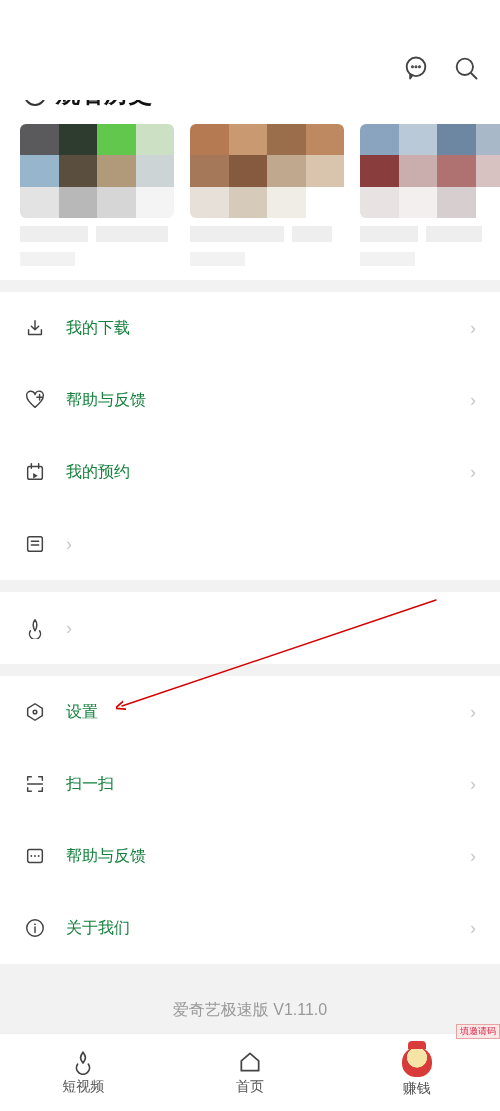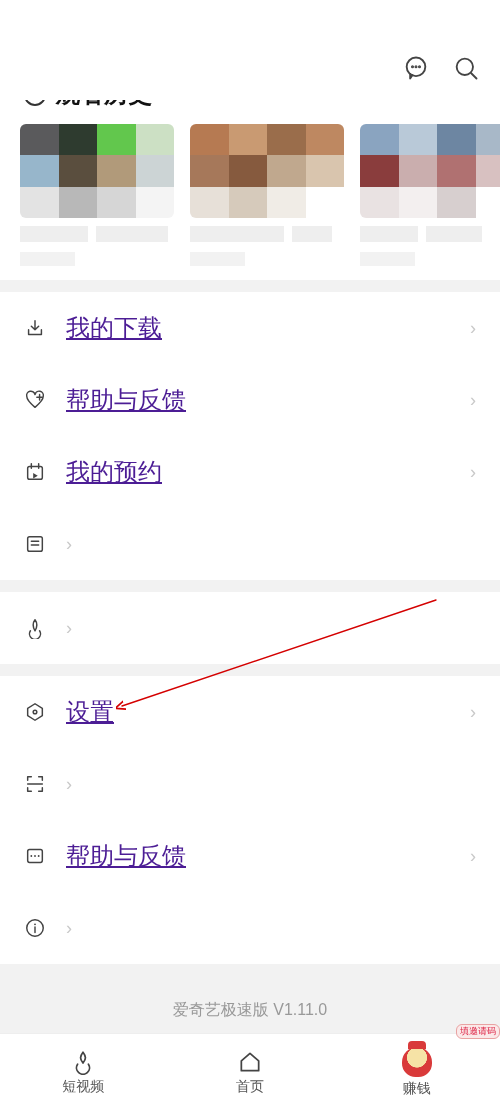--- a/index.html
+++ b/index.html
@@ -66,21 +66,21 @@
       background: #fff;
       margin-top: 12px;
     }
     .row {
       height: 72px;
       display: flex;
       align-items: center;
       padding: 0 24px;
     }
     .row-icon { width: 22px; height: 22px; margin-right: 20px; flex: 0 0 22px; }
-    .row-label { flex: 1; font-size: 24px; color: #4c1d95; text-decoration: underline; }
+    .row-label { flex: 1; font-size: 16px; color: #15803d; }
     .row-chevron { color: #c9c9c9; font-size: 18px; }
     .footer-text {
       text-align: center;
       font-size: 16px;
       color: #999;
       padding: 36px 0;
     }
     .tabbar {
       position: absolute;
       bottom: 0;
@@ -109,21 +109,21 @@
       position: relative;
     }
     .tab .bag::before {
       content: "";
       position: absolute; top: -6px; left: 6px; width: 18px; height: 8px;
       background: #d93a3a; border-radius: 4px 4px 0 0;
     }
     .tab .tag {
       position: absolute; top: -10px; right: 0;
       background: #fbe9e9; color: #d24; border: 1px solid #e9a2a2;
-      font-size: 9px; padding: 0 3px; border-radius: 6px;
+      font-size: 9px; padding: 0 3px; border-radius: 0;
     }
     .tab.earn { position: relative; }
     .arrow {
       position: absolute;
       top: 598px;
       left: 116px;
       width: 322px;
       height: 112px;
       pointer-events: none;
       z-index: 20;
@@ -269,38 +269,40 @@
           <polygon points="12,3 20,8 20,16 12,21 4,16 4,8"></polygon>
           <circle cx="12" cy="12" r="2"></circle>
         </svg></span>
       <span class="row-label">设置</span>
       <span class="row-chevron">›</span>
     </div>
     <div class="row">
       <span class="row-icon"><svg viewBox="0 0 24 24">
           <path d="M4 8 V4 H8 M16 4 H20 V8 M20 16 V20 H16 M8 20 H4 V16 M4 12 H20"></path>
         </svg></span>
+      <span class="row-label">扫一扫</span>
       <span class="row-chevron">›</span>
     </div>
     <div class="row">
       <span class="row-icon"><svg viewBox="0 0 24 24">
           <rect x="4" y="5" width="16" height="14" rx="2"></rect>
           <circle cx="8" cy="12" r="1" fill="#444" stroke="none"></circle>
           <circle cx="12" cy="12" r="1" fill="#444" stroke="none"></circle>
           <circle cx="16" cy="12" r="1" fill="#444" stroke="none"></circle>
         </svg></span>
       <span class="row-label">帮助与反馈</span>
       <span class="row-chevron">›</span>
     </div>
     <div class="row">
       <span class="row-icon"><svg viewBox="0 0 24 24">
           <circle cx="12" cy="12" r="9"></circle>
           <circle cx="12" cy="8" r="1" fill="#444" stroke="none"></circle>
           <path d="M12 11 V17"></path>
         </svg></span>
+      <span class="row-label">关于我们</span>
       <span class="row-chevron">›</span>
     </div>
   </div>
 
 <div class="footer-text">爱奇艺极速版 V1.11.0</div>
 
 <svg class="arrow" viewBox="0 0 322 112">
   <defs>
       <marker id="ah" markerWidth="10" markerHeight="10" refX="2" refY="5" orient="auto">
     <path d="M0,2 L7,5 L0,8" stroke="#d40000" stroke-width="1.2" fill="none"></path>

